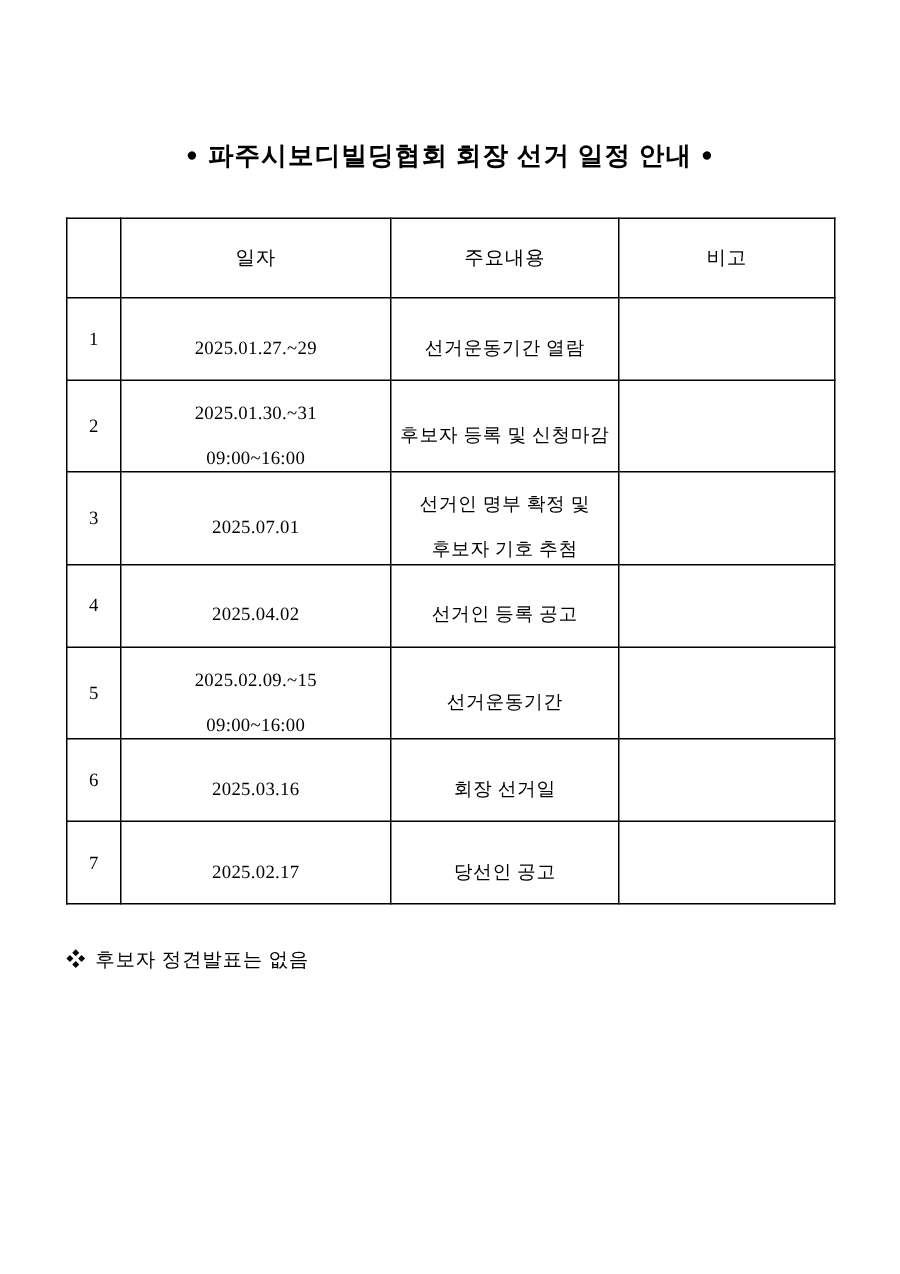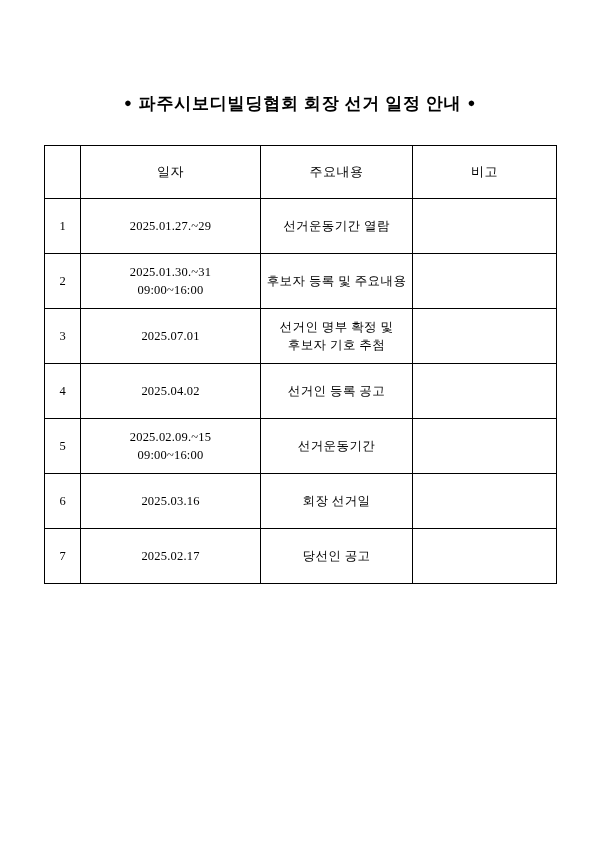--- a/index.html
+++ b/index.html
@@ -68,20 +68,21 @@
     font-size: 12.5px;
   }
   td.cell-date {
     letter-spacing: 0.2px;
   }
   td.cell-content {
     letter-spacing: 0.4px;
   }
   .two-line span {
     display: block;
+    margin-top: 12px;
   }
   .footnote {
     margin-top: 26px;
     font-size: 13px;
     letter-spacing: 0.5px;
   }
   .footnote .mark {
     padding-right: 6px;
   }
 </style>
@@ -120,21 +121,21 @@
         </td>
         <td class="cell-note"></td>
       </tr>
       <tr>
         <td class="cell-num">2</td>
         <td class="cell-date two-line">
           <span>2025.01.30.~31</span>
           <span>09:00~16:00</span>
         </td>
         <td class="cell-content two-line">
-          <span>후보자 등록 및 주요내용</span>
+          <span>후보자 등록 및 신청마감</span>
         </td>
         <td class="cell-note"></td>
       </tr>
       <tr>
         <td class="cell-num">3</td>
         <td class="cell-date two-line">
           <span>2025.07.01</span>
         </td>
         <td class="cell-content two-line">
           <span>선거인 명부 확정 및</span>
@@ -179,14 +180,17 @@
           <span>2025.02.17</span>
         </td>
         <td class="cell-content two-line">
           <span>당선인 공고</span>
         </td>
         <td class="cell-note"></td>
       </tr>
     </tbody>
   </table>
 
+  <p class="footnote">
+    <span class="mark">❖</span><span>후보자 정견발표는 없음</span>
+  </p>
 
 </div>
 
 </body></html>

